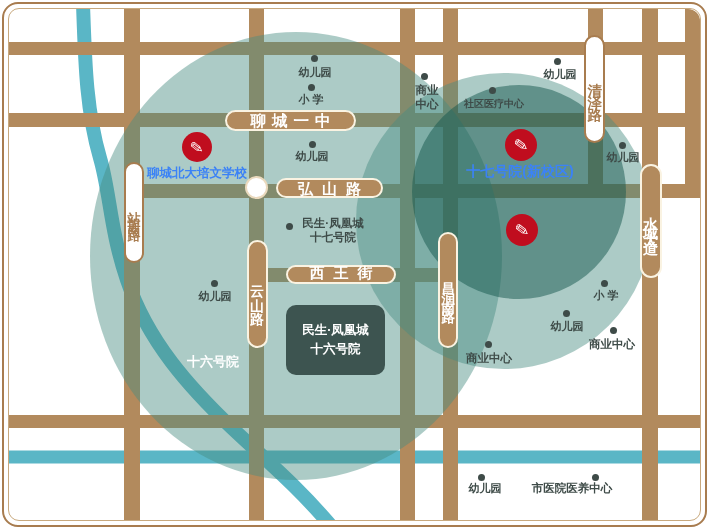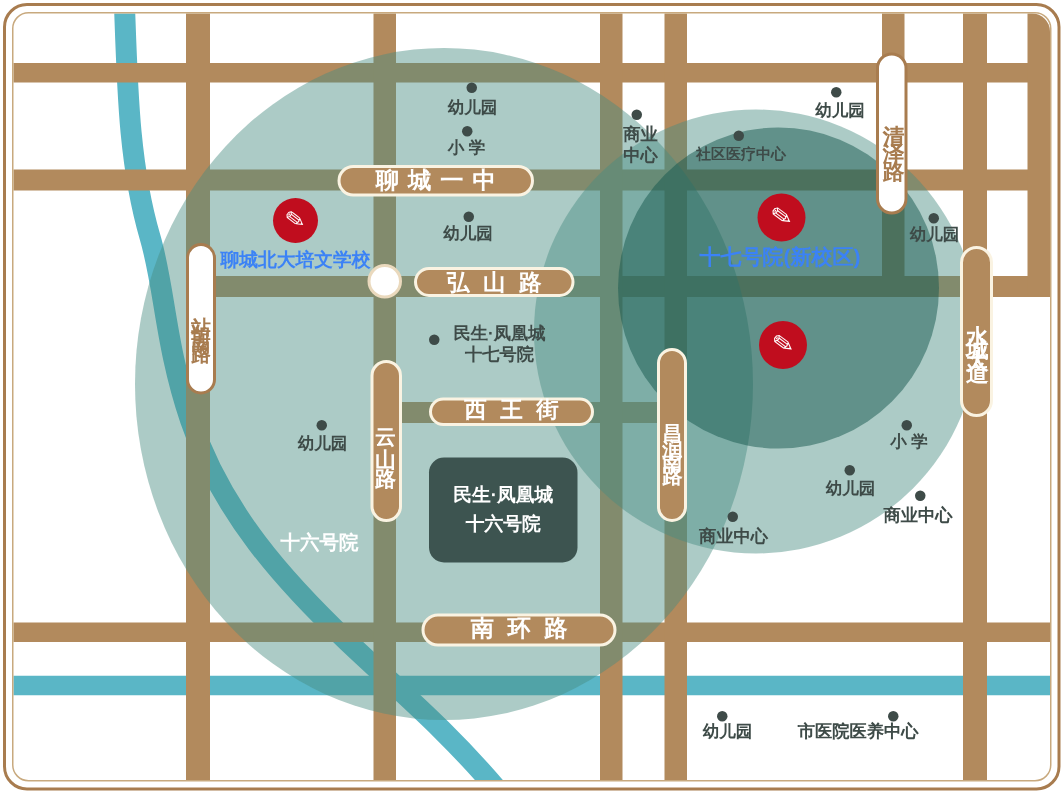--- a/index.html
+++ b/index.html
@@ -72,21 +72,20 @@
 
     <div class="circle teal-light" style="left:90px;top:32px;width:412px;height:448px;"></div>
     <div class="circle teal-light" style="left:356px;top:73px;width:296px;height:296px;"></div>
     <div class="circle teal-dark" style="left:412px;top:85px;width:214px;height:214px;"></div>
 
     <div class="junction" style="left:245px;top:176px;width:23px;height:23px;"></div>
 
     <div class="badge brown" style="left:225px;top:110px;width:131px;height:21px;font-size:15.5px;letter-spacing:6px;text-indent:6px;">聊城一中</div>
     <div class="badge brown" style="left:276px;top:178px;width:107px;height:20px;font-size:15px;letter-spacing:9px;text-indent:9px;">弘山路</div>
     <div class="badge brown" style="left:286px;top:265px;width:110px;height:19px;font-size:15px;letter-spacing:9px;text-indent:9px;font-family:Liberation Mono, monospace;">西王街</div>
-    <div class="badge brown" style="left:281px;top:409px;width:130px;height:22px;font-size:15.5px;letter-spacing:9px;text-indent:9px;">南环路</div>
     <div class="badge light v" style="left:124px;top:162px;width:20px;height:101px;font-size:13px;letter-spacing:6px;">站前南路</div>
     <div class="badge brown v" style="left:247px;top:240px;width:21px;height:108px;font-size:14px;letter-spacing:13px;">云山路</div>
     <div class="badge brown v" style="left:438px;top:232px;width:20px;height:116px;font-size:13.5px;letter-spacing:9px;">昌润南路</div>
     <div class="badge light v" style="left:584px;top:35px;width:21px;height:108px;font-size:14.5px;letter-spacing:12px;">清泽路</div>
     <div class="badge brown v" style="left:640px;top:164px;width:22px;height:114px;font-size:15px;letter-spacing:8px;">水城大道</div>
 
     <div class="marker" style="left:182px;top:132px;width:30px;height:30px;font-size:16px;">
       <span class="pencil">✎</span>
     </div>
     <div class="school-label" style="left:140px;top:165px;width:114px;font-size:12.5px;">聊城北大培文学校</div>

